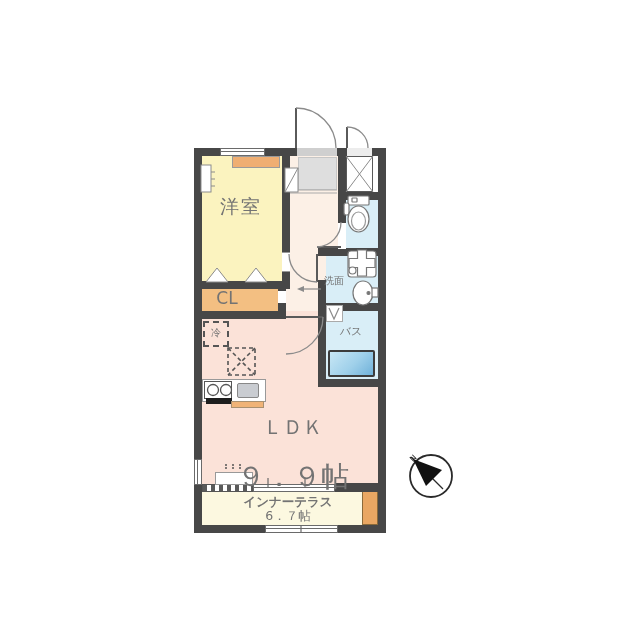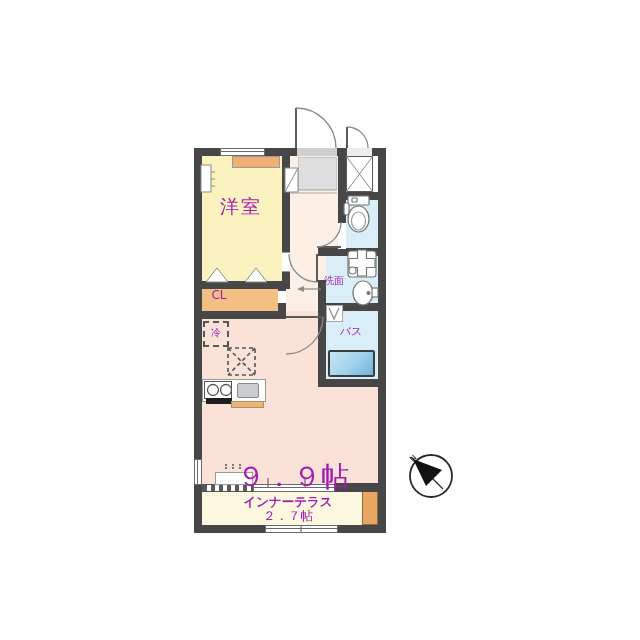--- a/index.html
+++ b/index.html
@@ -1,20 +1,20 @@
 <!DOCTYPE html>
 <html><head>
 <meta charset="utf-8">
 <style>
   html,body{margin:0;padding:0;background:#ffffff;}
   .canvas{position:relative;width:640px;height:640px;background:#ffffff;overflow:hidden;
           font-family:"DejaVu Sans","Liberation Sans",sans-serif;}
   .abs{position:absolute;box-sizing:border-box;}
   .wall{position:absolute;box-sizing:border-box;background:#474747;}
-  .lbl{position:absolute;box-sizing:border-box;color:#a21caf;text-align:center;line-height:1.1;white-space:nowrap;}
+  .lbl{position:absolute;box-sizing:border-box;color:#737373;text-align:center;line-height:1.1;white-space:nowrap;}
   svg.linework{position:absolute;left:0;top:0;pointer-events:none;}
 </style>
 </head>
 <body>
 
 <div class="canvas">
 
   <div class="abs" style="left:282px;top:156px;width:64px;height:163px;background:#fcf0e6;"></div>
   <div class="abs" style="left:202px;top:156px;width:80px;height:134px;background:#fbf3bf;"></div>
   <div class="abs" style="left:202px;top:311px;width:176px;height:181px;background:#fbe2d8;"></div>
@@ -171,21 +171,22 @@
 
     <g>
       <circle cx="431" cy="476" r="21" fill="#ffffff" stroke="#2a2a2a" stroke-width="1.8"></circle>
       <path d="M443,489 L411,457" stroke="#2a2a2a" stroke-width="1.2" fill="none"></path>
       <polygon points="413,459 442,470 426,486" fill="#111111"></polygon>
       <text x="413" y="461" font-size="8" fill="#222" text-anchor="middle" transform="rotate(-45 413 458)">N</text>
     </g>
   </svg>
 
   <div class="lbl" style="left:201px;top:196px;width:80px;font-size:19px;letter-spacing:2px;">洋室</div>
-  <div class="lbl" style="left:200px;top:289px;width:38px;font-size:12px;">CL</div>
+  <div class="lbl" style="left:208px;top:289px;width:38px;font-size:17px;">CL</div>
   <div class="lbl" style="left:203px;top:327px;width:26px;font-size:10px;">冷</div>
   <div class="lbl" style="left:319px;top:275px;width:30px;font-size:10px;">洗面</div>
   <div class="lbl" style="left:333px;top:326px;width:36px;font-size:11px;">バス</div>
+  <div class="lbl" style="left:233px;top:416px;width:120px;font-size:20px;">ＬＤＫ</div>
   <div class="lbl" style="left:223px;top:464px;width:140px;font-size:28px;font-family:Liberation Mono, monospace;">９．９帖</div>
   <div class="lbl" style="left:208px;top:495px;width:160px;font-size:12.5px;font-weight:bold;">インナーテラス</div>
-  <div class="lbl" style="left:208px;top:509px;width:160px;font-size:12.5px;">２．７帖</div>
+  <div class="lbl" style="left:208px;top:509px;width:160px;font-size:12.5px;">6．７帖</div>
 
 </div>
 
 </body></html>

